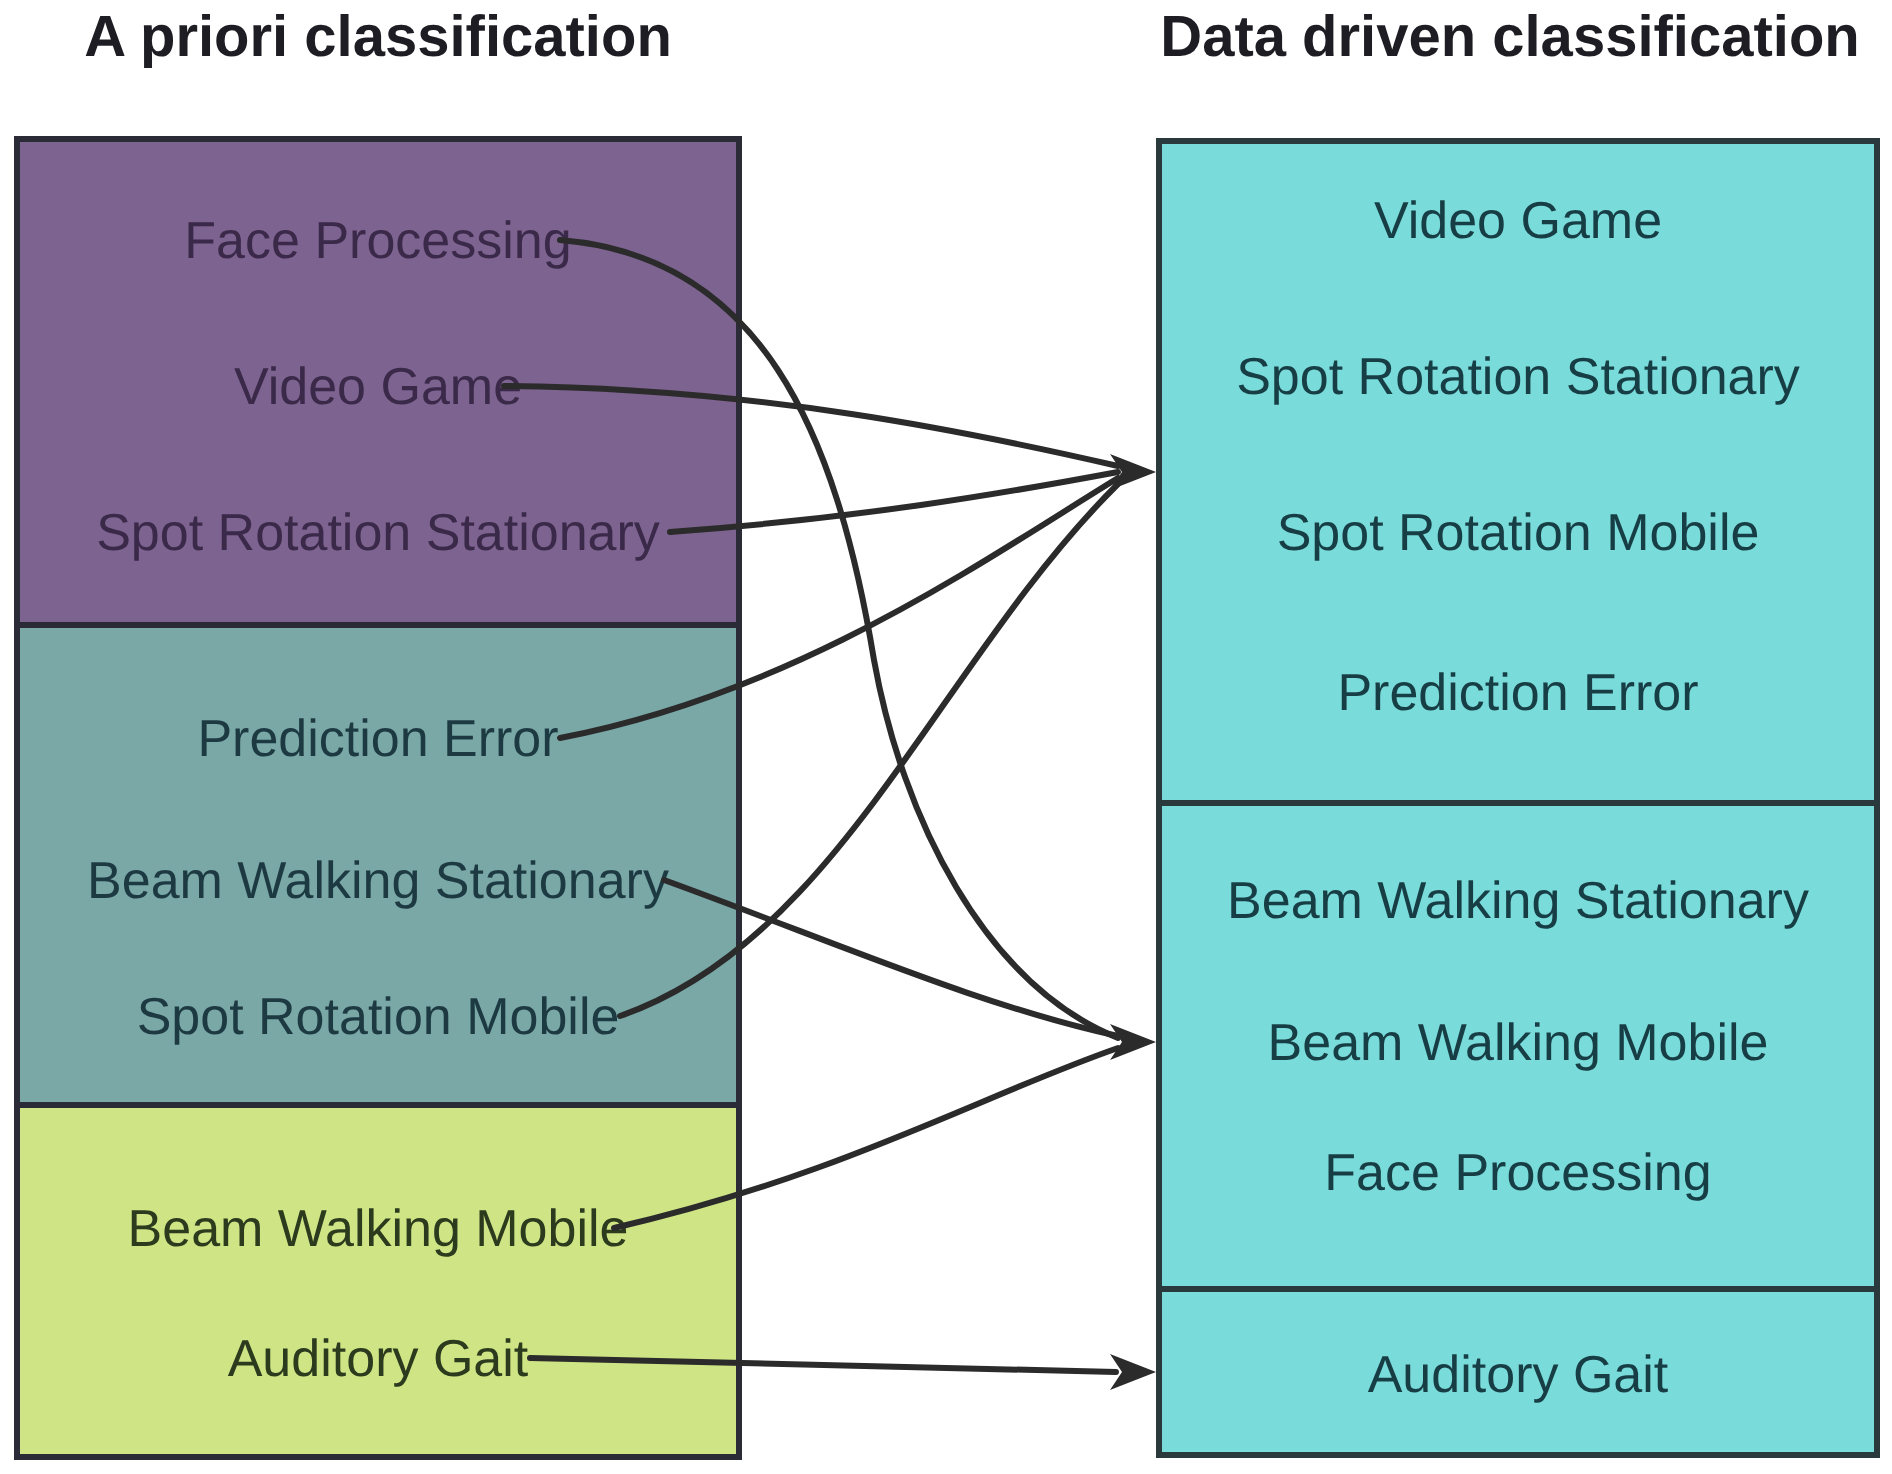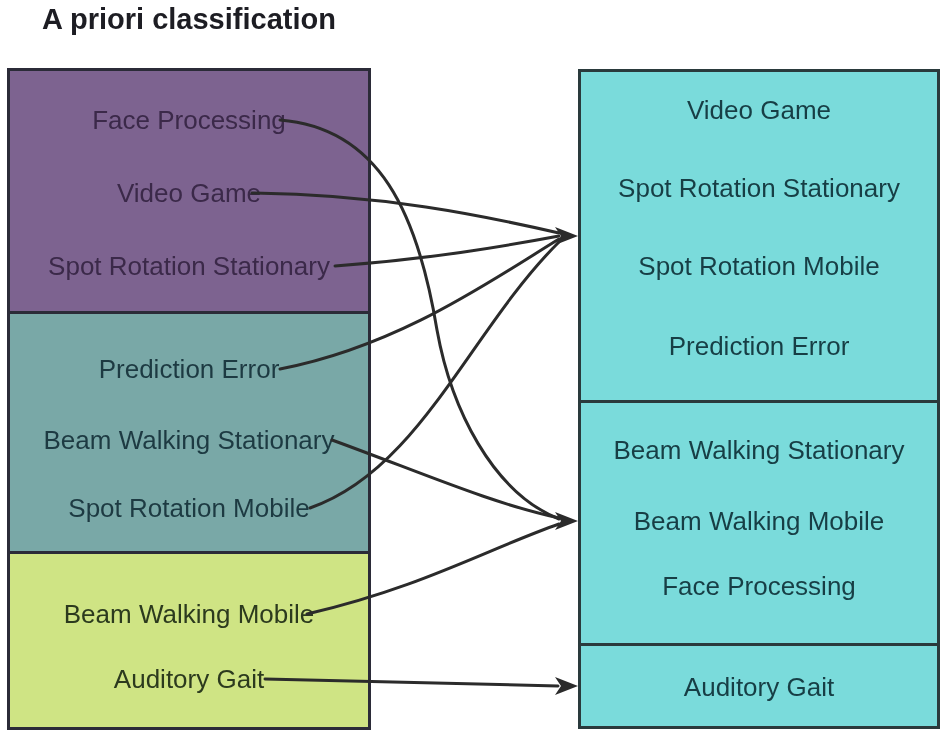--- a/index.html
+++ b/index.html
@@ -67,20 +67,21 @@
     fill:#2b2b2b;
     stroke:none;
   }
 </style>
 </head>
 <body>
 
 <div id="canvas">
 
   <div id="left-title" class="col-title">A priori classification</div>
+  <div id="right-title" class="col-title">Data driven classification</div>
 
   <div id="ap-g1" class="box ap-box"></div>
   <div id="ap-g2" class="box ap-box"></div>
   <div id="ap-g3" class="box ap-box"></div>
 
   <div id="dd-g1" class="box dd-box"></div>
   <div id="dd-g2" class="box dd-box"></div>
   <div id="dd-g3" class="box dd-box"></div>
 
   <div class="label ap-label txt-purple" style="top:103px">Face Processing</div>

